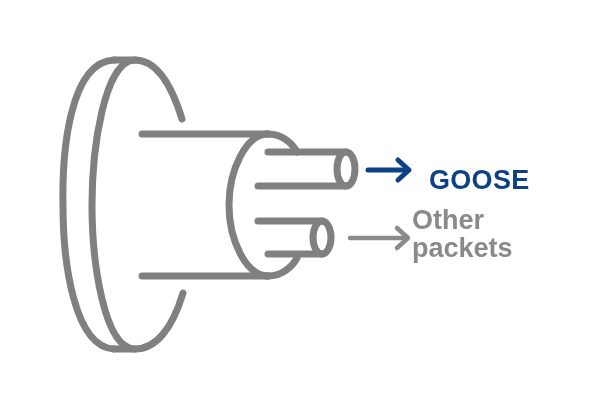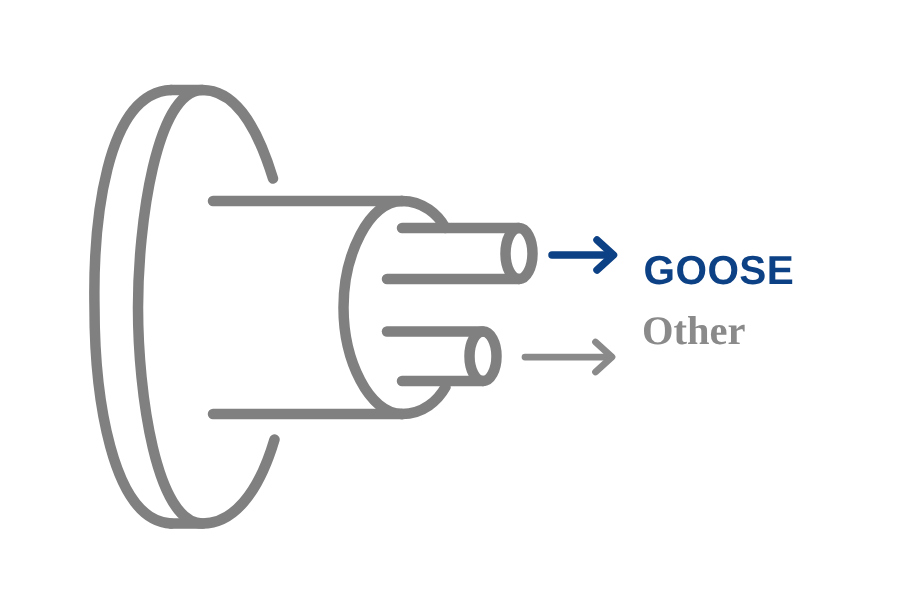--- a/index.html
+++ b/index.html
@@ -1,20 +1,20 @@
 <!DOCTYPE html>
 <html><head>
   <meta charset="utf-8">
   <style>
     html, body { margin: 0; padding: 0; background: #ffffff; }
     body { width: 600px; height: 400px; position: relative; overflow: hidden; }
     #diagram { position: absolute; left: 0; top: 0; }
     .label { position: absolute; font-family: "Liberation Sans", sans-serif; font-weight: bold; white-space: nowrap; }
     #goose-label { left: 429px; top: 152px; font-size: 27px; line-height: 30px; letter-spacing: 0.3px; }
-    #other-label { left: 428px; top: 206px; font-size: 27px; line-height: 28px; font-family: Liberation Serif, serif; }
+    #other-label { left: 412px; top: 206px; font-size: 27px; line-height: 28px; }
   </style>
 </head>
 <body>
 
 <svg id="diagram" width="600" height="400" viewBox="0 0 600 400">
   <g fill="none" stroke="#808080" stroke-width="7" stroke-linecap="round" stroke-linejoin="round">
 
     <g>
 
       <path d="M 114 60 C 70 62, 62 150, 63 205 C 63 262, 74 347, 114 349"></path>
@@ -53,13 +53,14 @@
   </g>
   <g fill="none" stroke="#8a8a8a" stroke-width="4.5" stroke-linecap="round" stroke-linejoin="round">
     <path d="M 350 238 L 407 238"></path>
     <path d="M 397 228 L 408 238 L 397 248"></path>
   </g>
 </svg>
 
 <div id="goose-label" class="label" style="color:#0d4185;margin-top:13px;">GOOSE</div>
 <div id="other-label" class="label" style="color:#8a8a8a;">
   <div>Other</div>
+  <div>packets</div>
 </div>
 
 </body></html>

